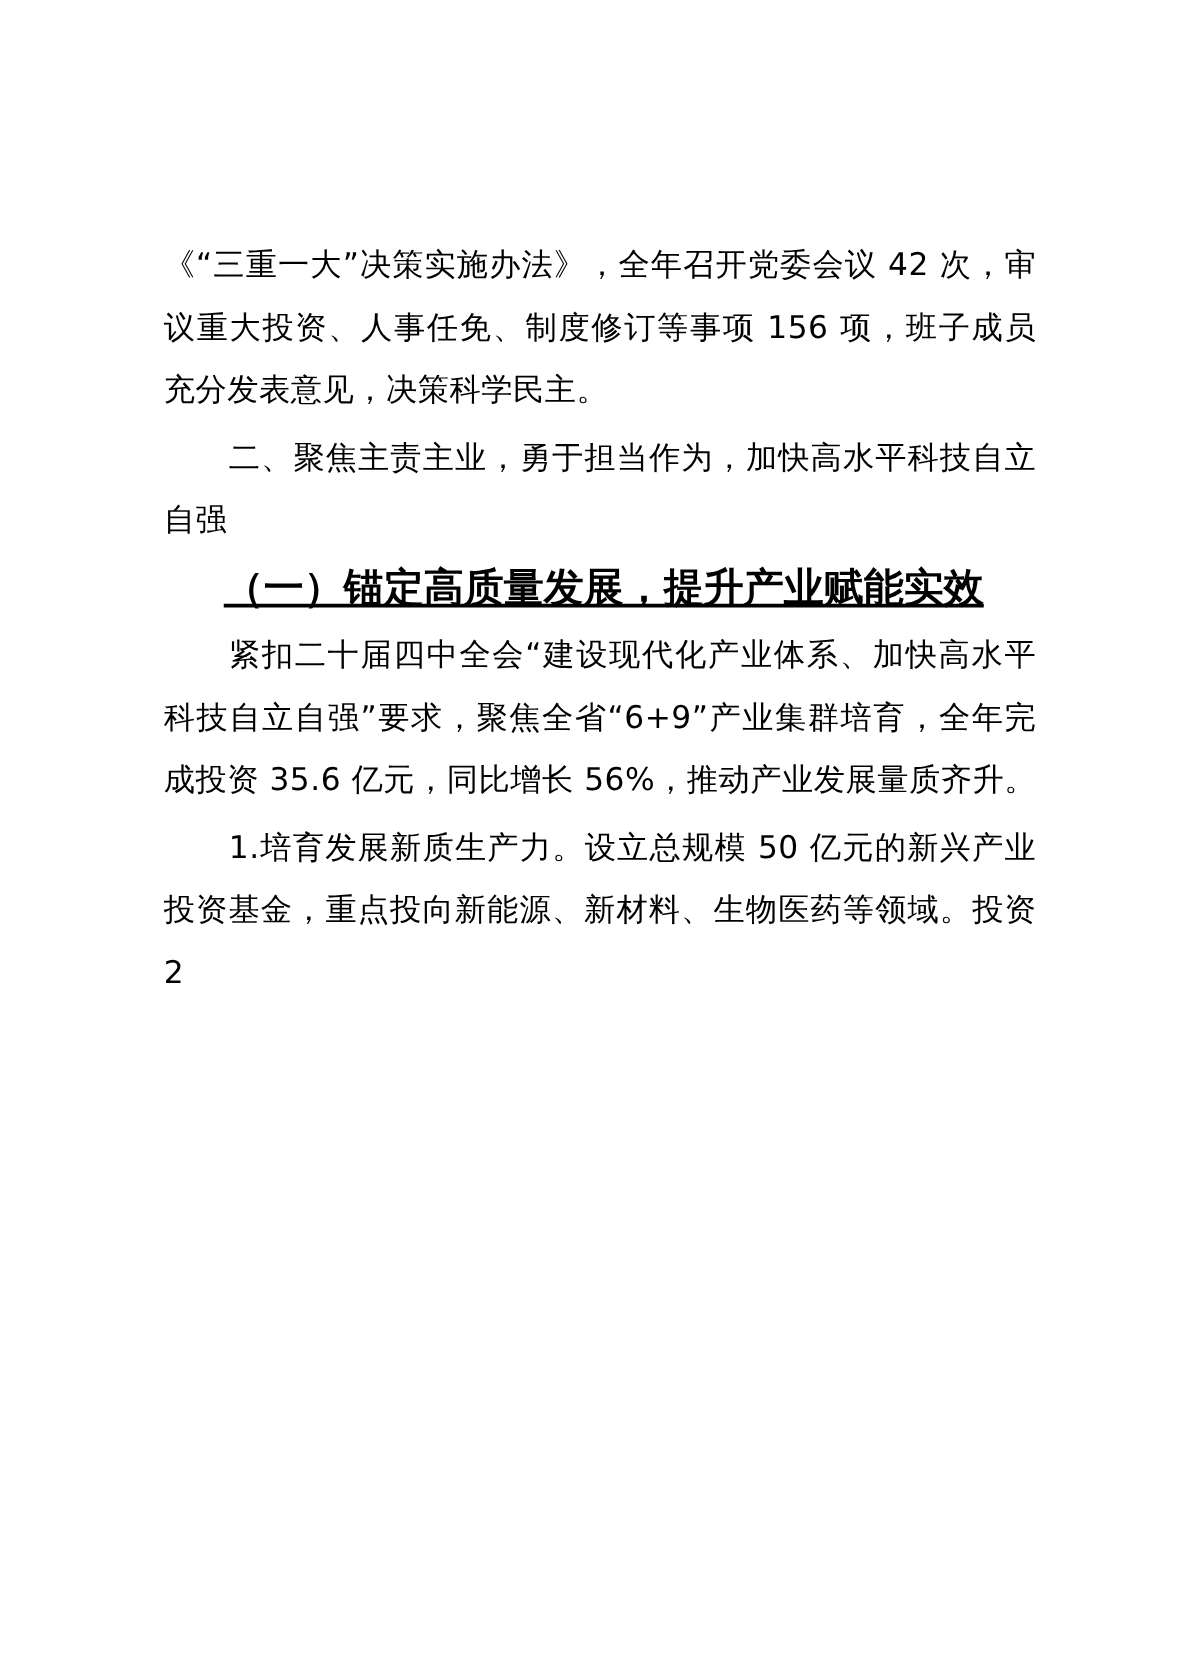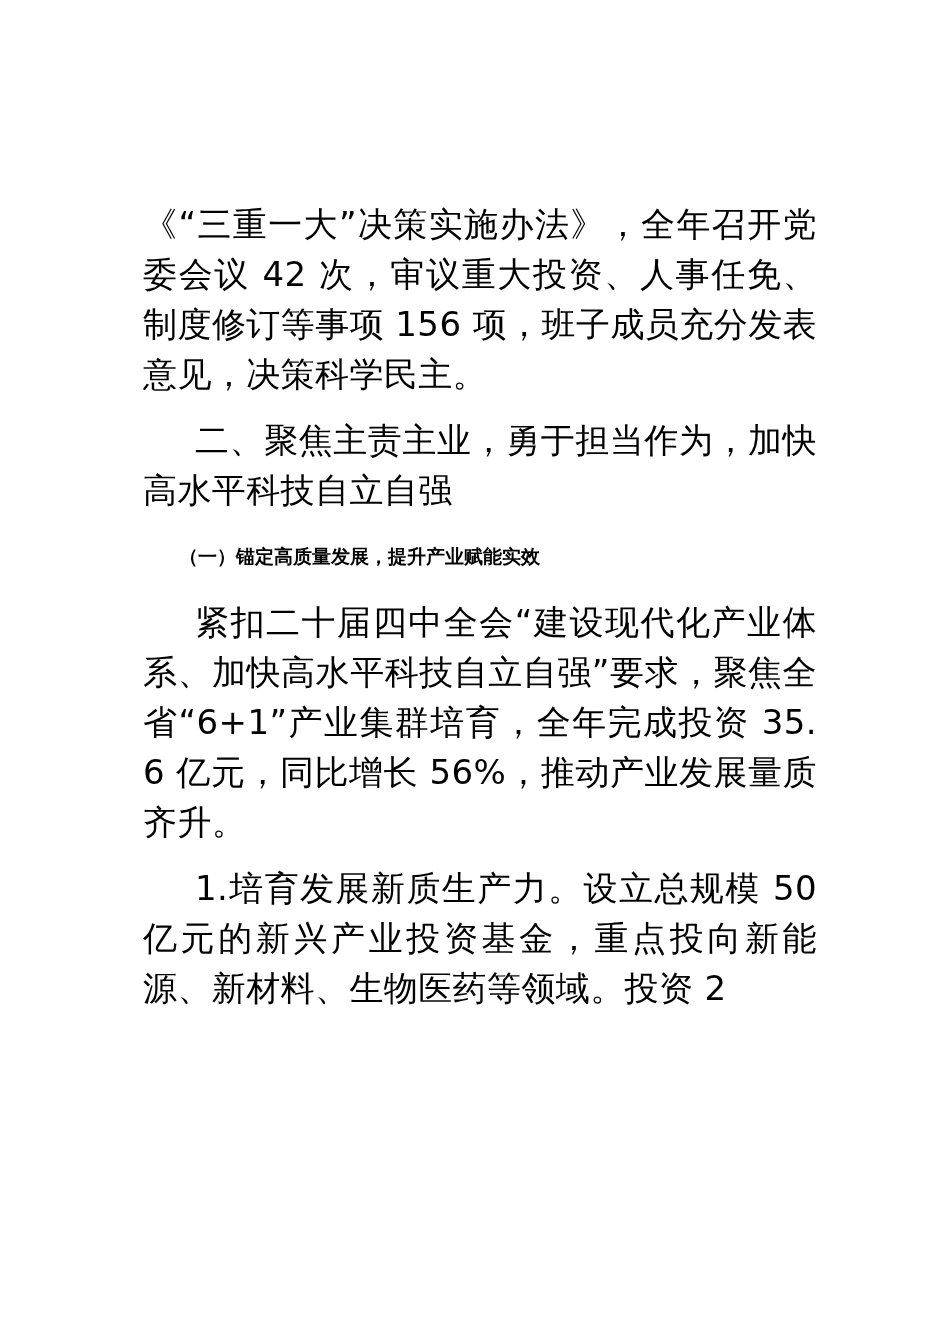--- a/index.html
+++ b/index.html
@@ -15,40 +15,41 @@
       font-family: "DejaVu Sans", "Liberation Sans", sans-serif;
       color: #000000;
     }
     .page {
       position: absolute;
       left: 127px;
       top: 183px;
       width: 706px;
     }
     .para {
-      margin: 16px;
-      font-size: 34px;
+      margin: 4px;
+      font-size: 25px;
       line-height: 50px;
       text-align: justify;
       letter-spacing: 0.4px;
       word-break: break-all;
     }
     .indent {
       text-indent: 52px;
     }
     .heading-bold {
       font-weight: bold;
       text-indent: 52px;
       margin: 0;
-      font-size: 19px;
+      font-size: 32px;
       line-height: 50px;
+      text-decoration: underline;
     }
   </style>
 </head>
 <body>
 
 <div class="page">
   <p class="para">《“三重一大”决策实施办法》，全年召开党委会议 42 次，审议重大投资、人事任免、制度修订等事项 156 项，班子成员充分发表意见，决策科学民主。</p>
   <p class="para indent">二、聚焦主责主业，勇于担当作为，加快高水平科技自立自强</p>
   <p class="heading-bold">（一）锚定高质量发展，提升产业赋能实效</p>
-  <p class="para indent">紧扣二十届四中全会“建设现代化产业体系、加快高水平科技自立自强”要求，聚焦全省“6+1”产业集群培育，全年完成投资 35.6 亿元，同比增长 56%，推动产业发展量质齐升。</p>
+  <p class="para indent">紧扣二十届四中全会“建设现代化产业体系、加快高水平科技自立自强”要求，聚焦全省“6+9”产业集群培育，全年完成投资 35.6 亿元，同比增长 56%，推动产业发展量质齐升。</p>
   <p class="para indent">1.培育发展新质生产力。设立总规模 50 亿元的新兴产业投资基金，重点投向新能源、新材料、生物医药等领域。投资 2</p>
 </div>
 
 </body></html>

